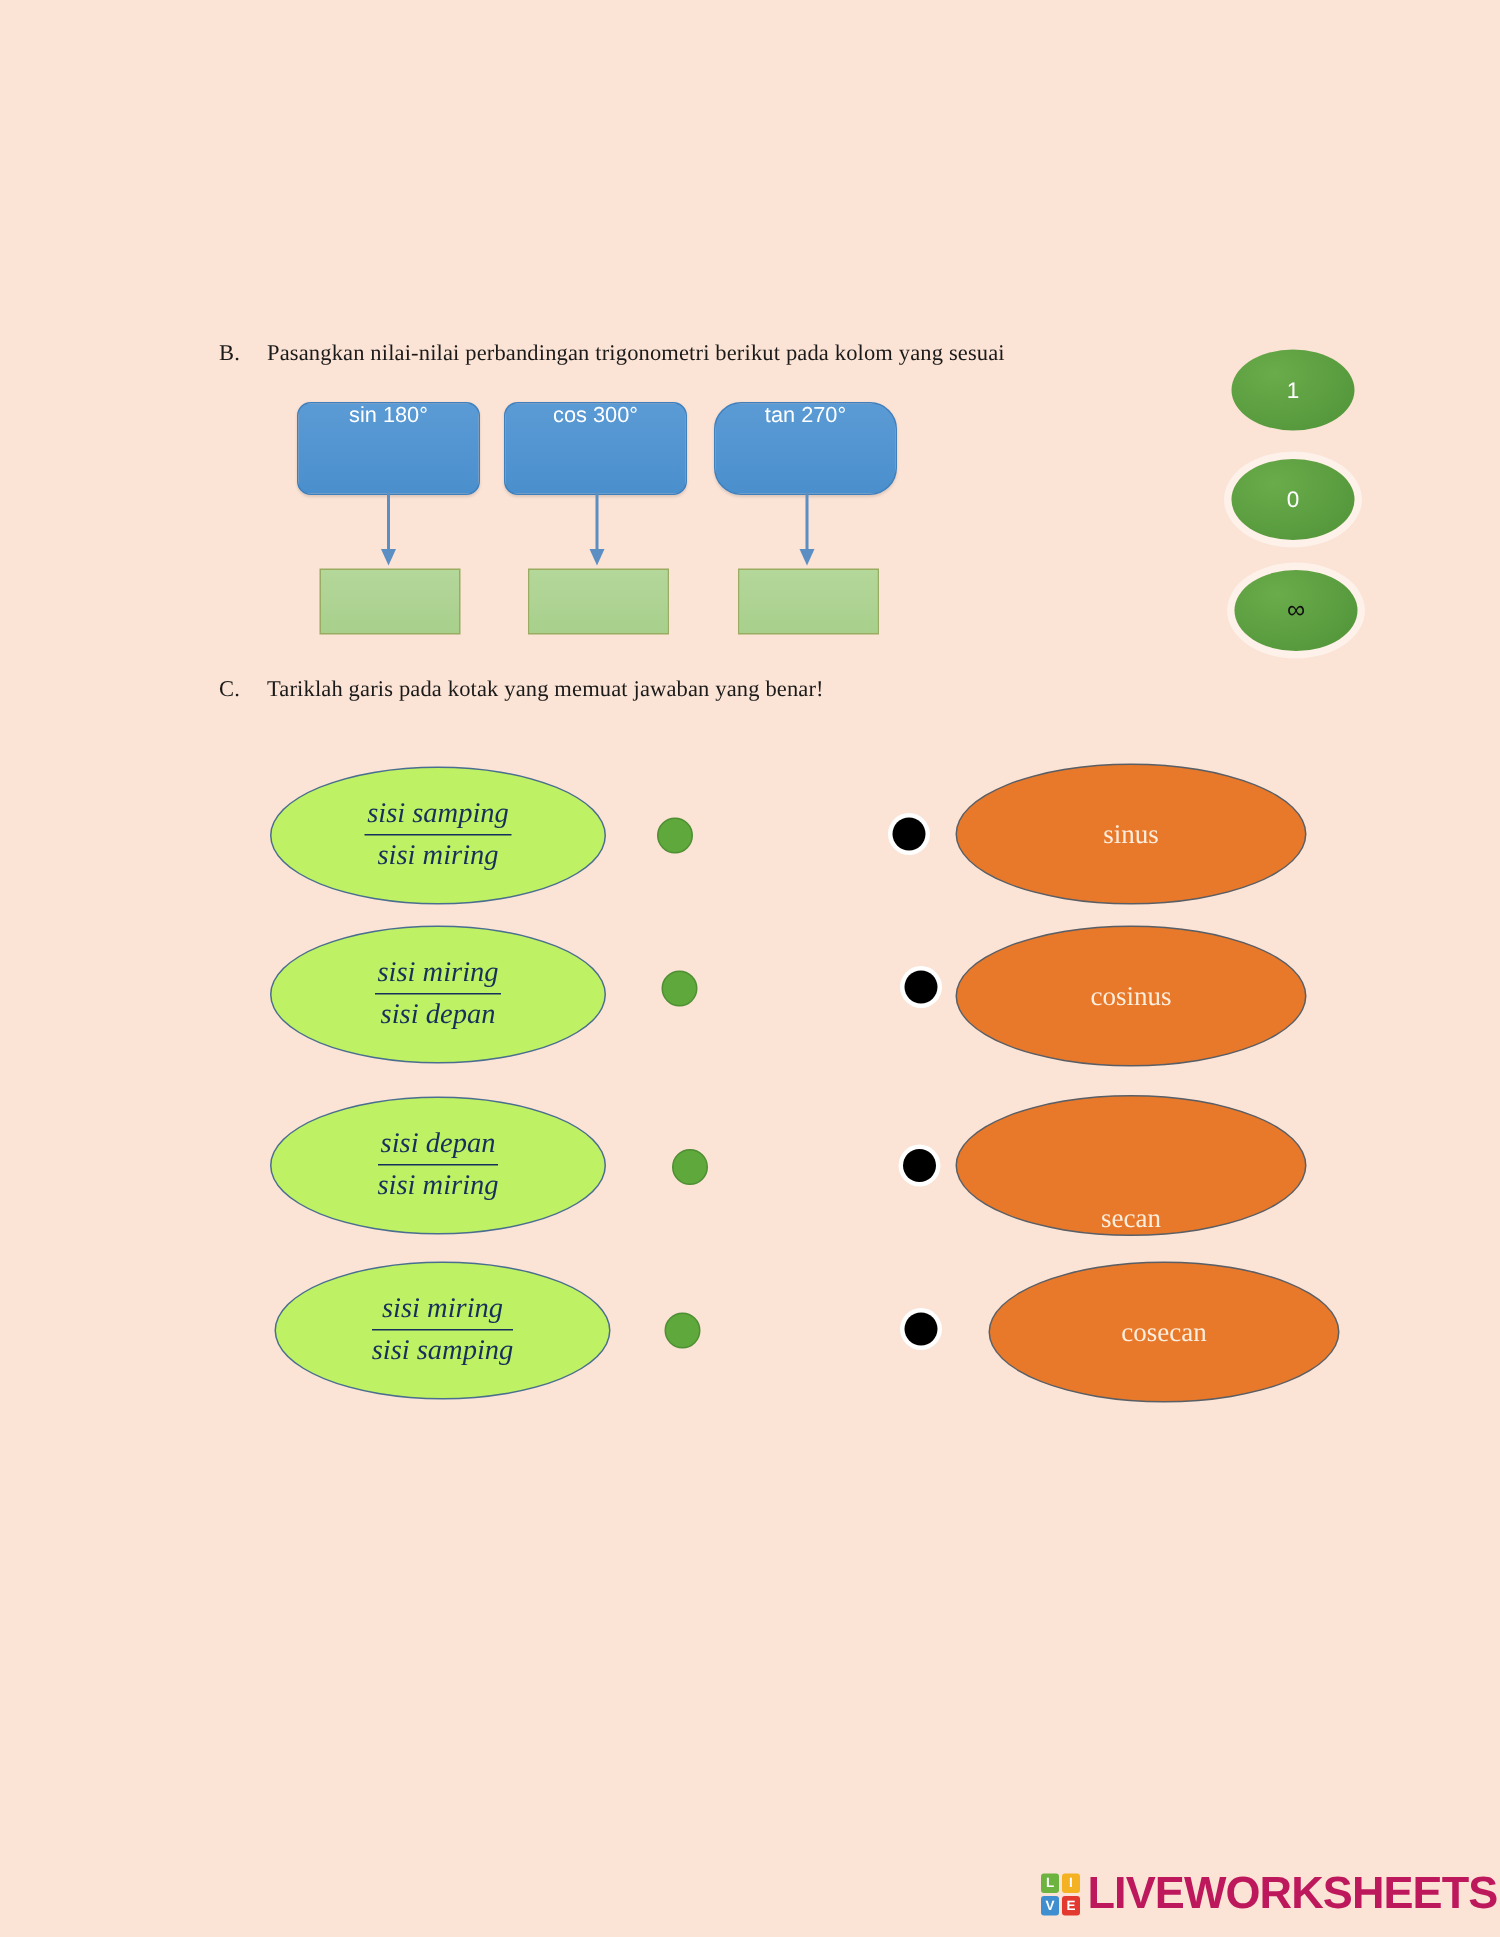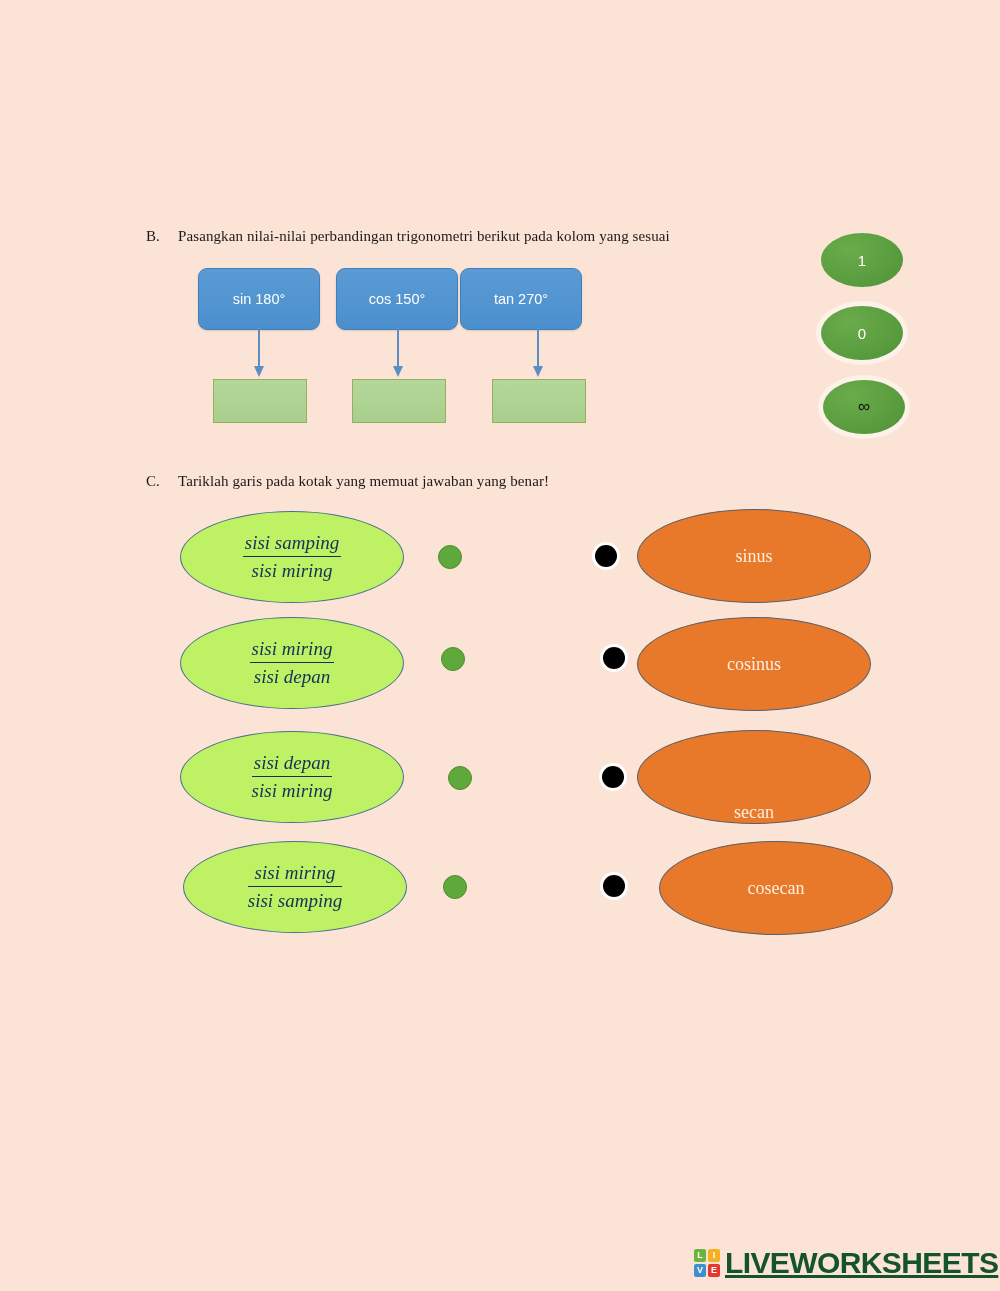--- a/index.html
+++ b/index.html
@@ -28,41 +28,41 @@
     color: #1a1a1a;
     white-space: nowrap;
     letter-spacing: 0.1px;
   }
   .section-heading .letter {
     display: inline-block;
     width: 32px;
   }
 
   #heading-b { left: 146px; top: 228px; }
-  #heading-c { left: 146px; top: 473px; }
+  #heading-c { left: 146px; top: 452px; }
 
   
   .trig-box {
     position: absolute;
     width: 120px;
     height: 60px;
     border-radius: 9px;
     background: linear-gradient(180deg, #5b9bd5 0%, #4a8fcd 100%);
     border: 1px solid #3f7fbc;
     box-shadow: 0 1px 2px rgba(0,0,0,0.12);
     color: #ffffff;
     font-family: "Liberation Sans", sans-serif;
     font-size: 14.5px;
     display: flex;
-    align-items: center;
+    align-items: flex-start;
     justify-content: center;
   }
   #trig-box-0 { left: 198px; top: 268px; }
   #trig-box-1 { left: 336px; top: 268px; }
-  #trig-box-2 { left: 460px; top: 268px; }
+  #trig-box-2 { left: 476px; top: 268px; border-radius: 18px; }
 
   
   .arrow {
     position: absolute;
     width: 12px;
     height: 52px;
   }
   .arrow .shaft {
     position: absolute;
     left: 5px;
@@ -226,40 +226,39 @@
     line-height: 1;
   }
   #logo-tile-l { background: #6cb33f; }
   #logo-tile-i { background: #f4b223; }
   #logo-tile-v { background: #3f8fd0; }
   #logo-tile-e { background: #e2382f; }
   #logo-wordmark {
     font-family: "Liberation Sans", sans-serif;
     font-weight: bold;
     font-size: 30px;
-    color: #14532d;
+    color: #be185d;
     letter-spacing: -0.6px;
     line-height: 1;
-    text-decoration: underline;
   }
 </style>
 </head>
 <body>
 
 <div class="page">
 
   <div class="section-heading" id="heading-b">
     <span class="letter">B.</span><span>Pasangkan nilai-nilai perbandingan trigonometri berikut pada kolom yang sesuai</span>
   </div>
 
   <div class="trig-box" id="trig-box-0">
     <span>sin 180°</span>
   </div>
   <div class="trig-box" id="trig-box-1">
-    <span>cos 150°</span>
+    <span>cos 300°</span>
   </div>
   <div class="trig-box" id="trig-box-2">
     <span>tan 270°</span>
   </div>
 
   <div class="arrow" id="arrow-0">
     <div class="shaft"></div>
     <div class="head"></div>
   </div>
   <div class="arrow" id="arrow-1">

